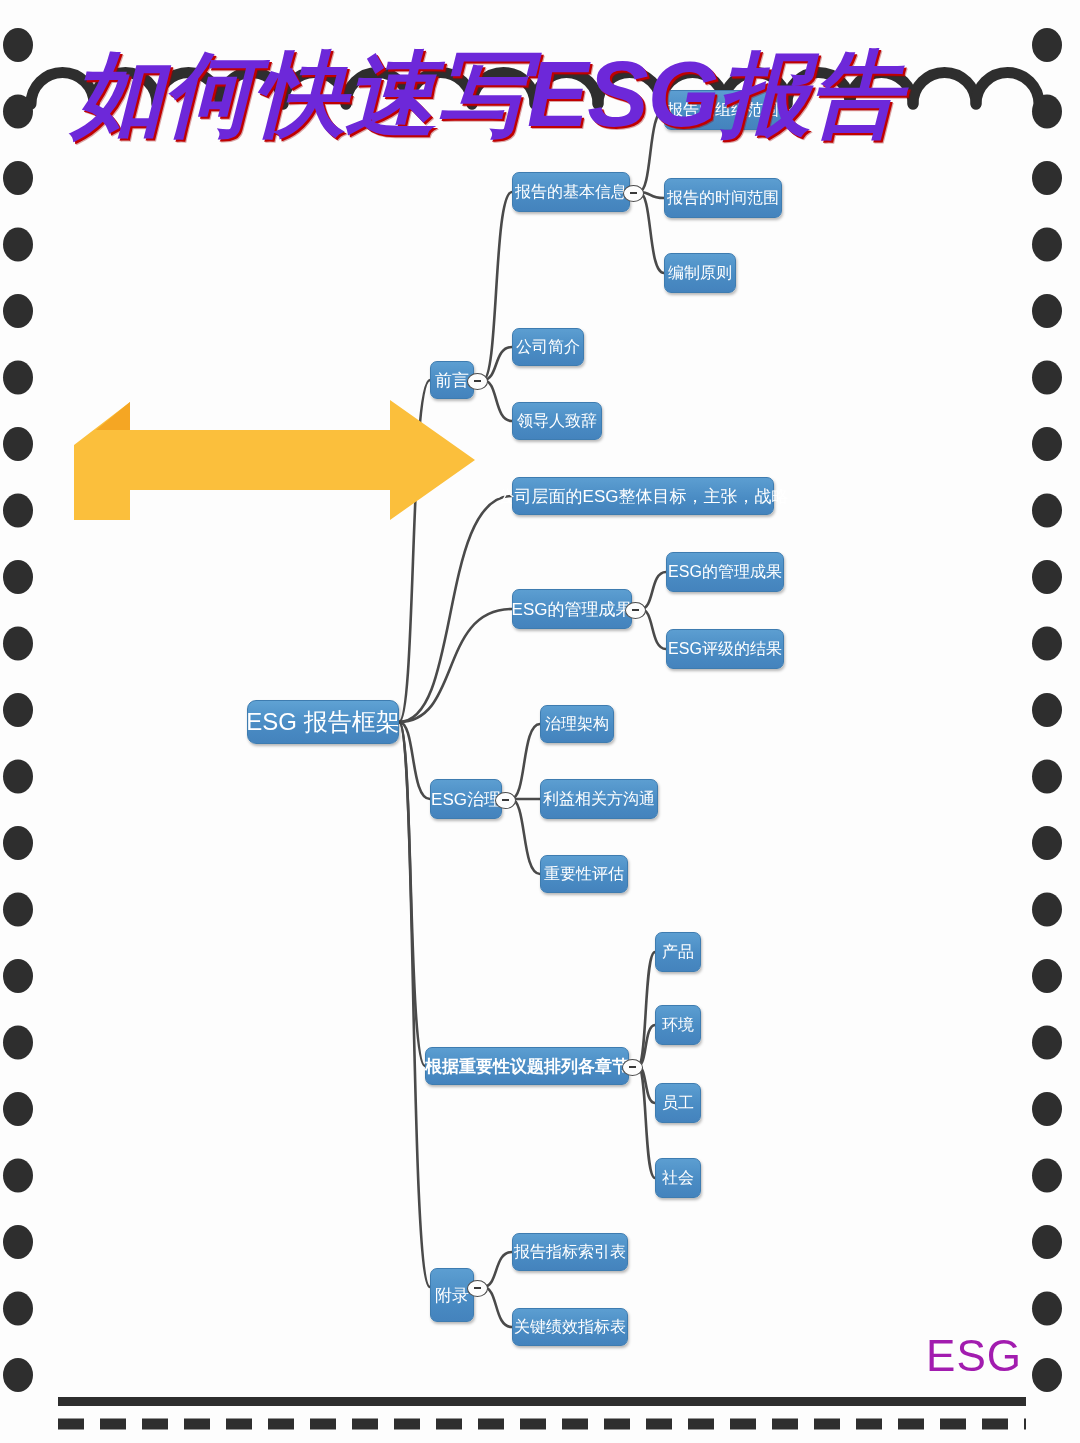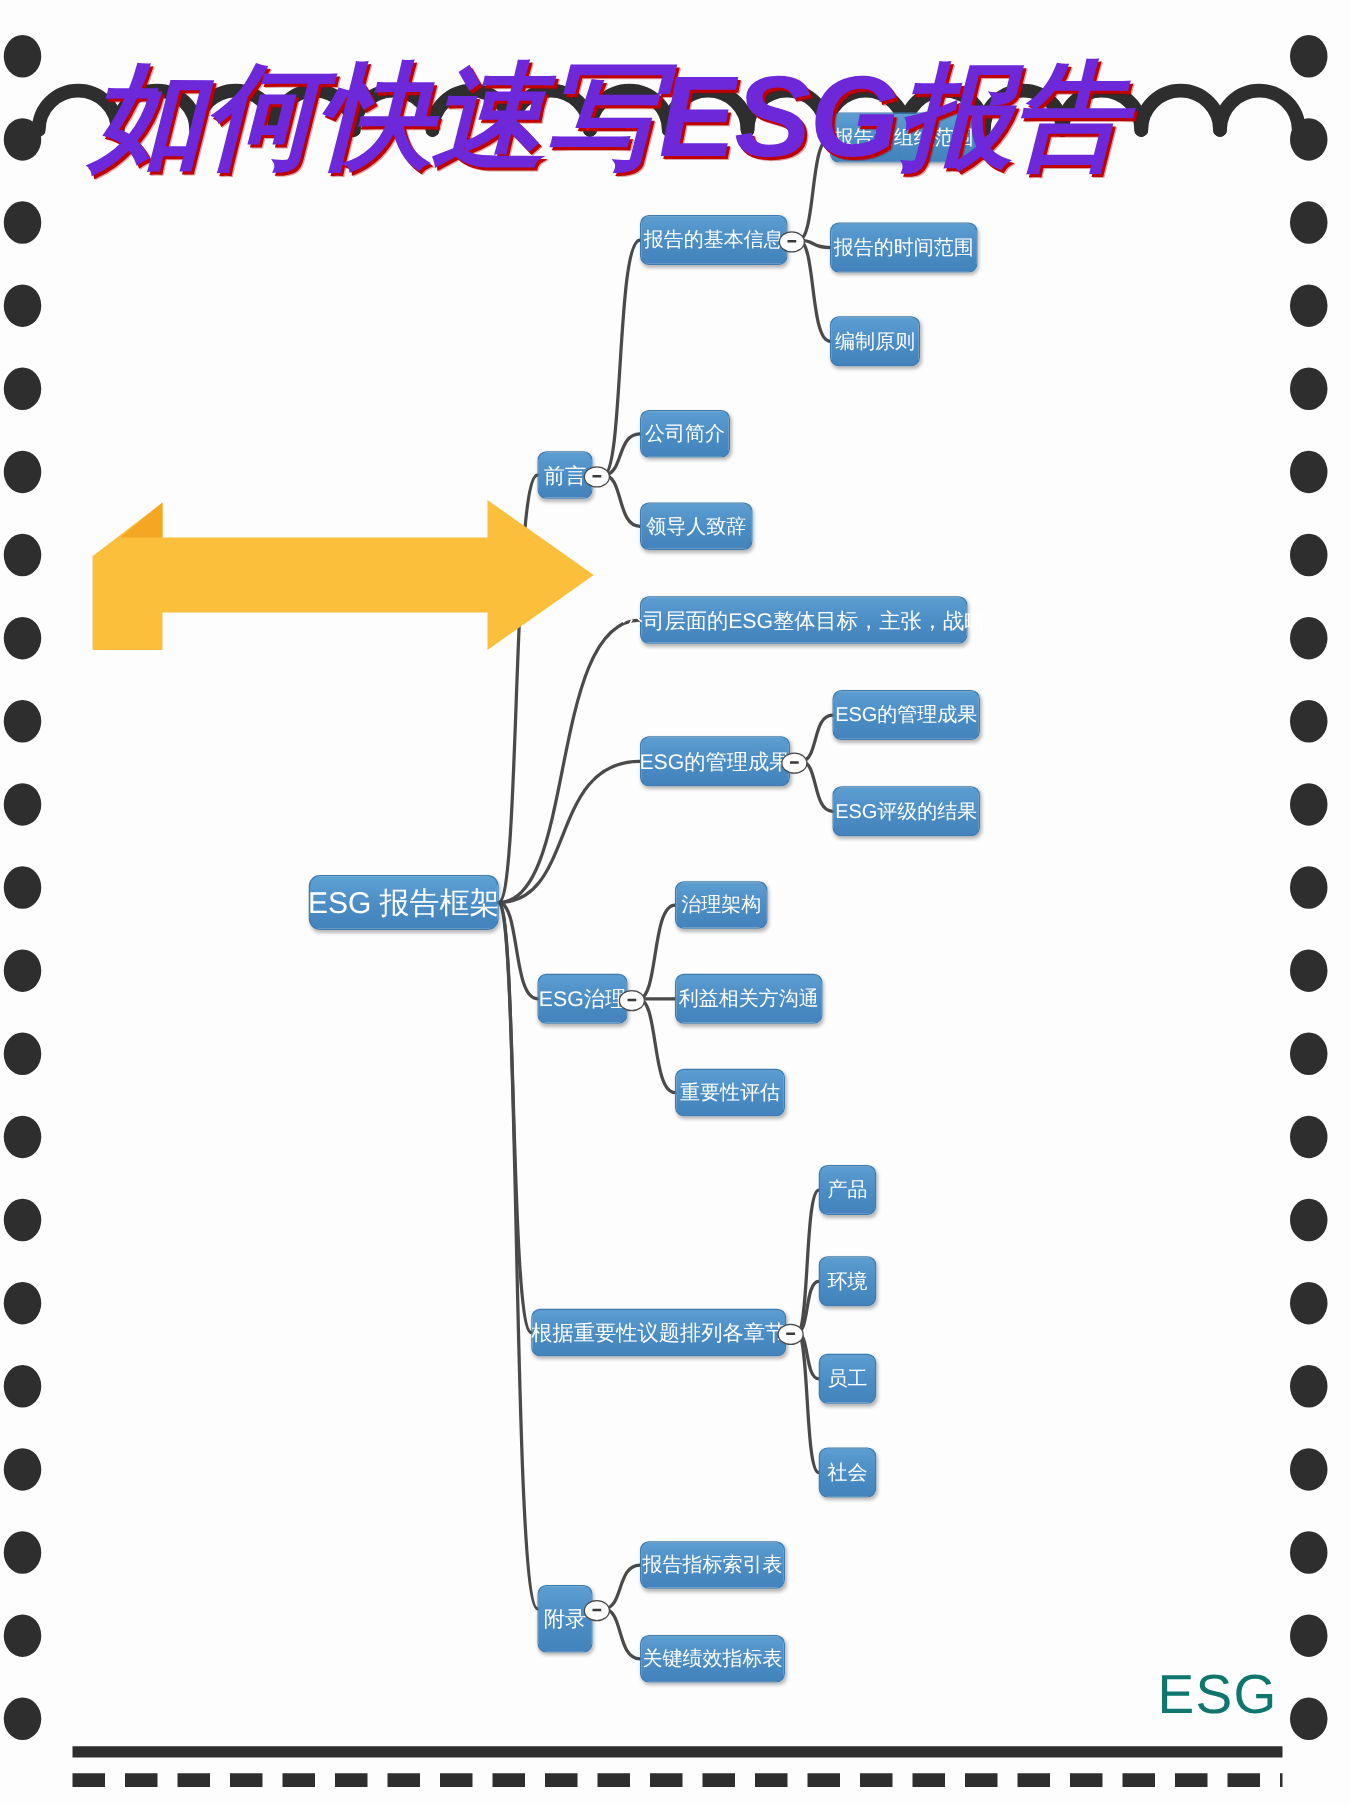--- a/index.html
+++ b/index.html
@@ -60,21 +60,21 @@
   .toggle::before{
     content:"";display:block;width:7px;height:2px;background:#3a3a3a;
   }
 
   
   #arrow{position:absolute;left:60px;top:385px;width:430px;height:165px;z-index:35;}
 
   
   #esg-mark{
     position:absolute;right:58px;bottom:62px;
-    font-size:44px;color:#0f766e;letter-spacing:1px;
+    font-size:44px;color:#a21caf;letter-spacing:1px;
     font-family:"Liberation Sans","DejaVu Sans",sans-serif;
     z-index:40;
   }
 </style>
 </head>
 <body>
 
 <div id="stage">
 
   <svg class="frame-svg" viewBox="0 0 1080 1443">
@@ -222,21 +222,21 @@
         <div class="toggle" style="left: 495px; top: 791.5px;"></div>
         <div class="node lvl2" style="left: 540px; top: 705px; width: 74px; height: 38px;">
           <span>治理架构</span>
         </div>
         <div class="node lvl2" style="left: 540px; top: 779px; width: 118px; height: 40px;">
           <span>利益相关方沟通</span>
         </div>
         <div class="node lvl2" style="left: 540px; top: 855px; width: 88px; height: 38px;">
           <span>重要性评估</span>
         </div>
-        <div class="node lvl1" style="left: 425px; top: 1047px; width: 204px; height: 38px;">
+        <div class="node lvl1" style="left: 425px; top: 1047px; width: 204px; height: 38px; font-weight: bold;">
           <span>根据重要性议题排列各章节</span>
         </div>
         <div class="toggle" style="left: 622px; top: 1058.5px;"></div>
         <div class="node lvl2" style="left: 655px; top: 932px; width: 46px; height: 40px;">
           <span>产品</span>
         </div>
         <div class="node lvl2" style="left: 655px; top: 1005px; width: 46px; height: 40px; text-align: right;">
           <span>环境</span>
         </div>
         <div class="node lvl2" style="left: 655px; top: 1083px; width: 46px; height: 40px;">

